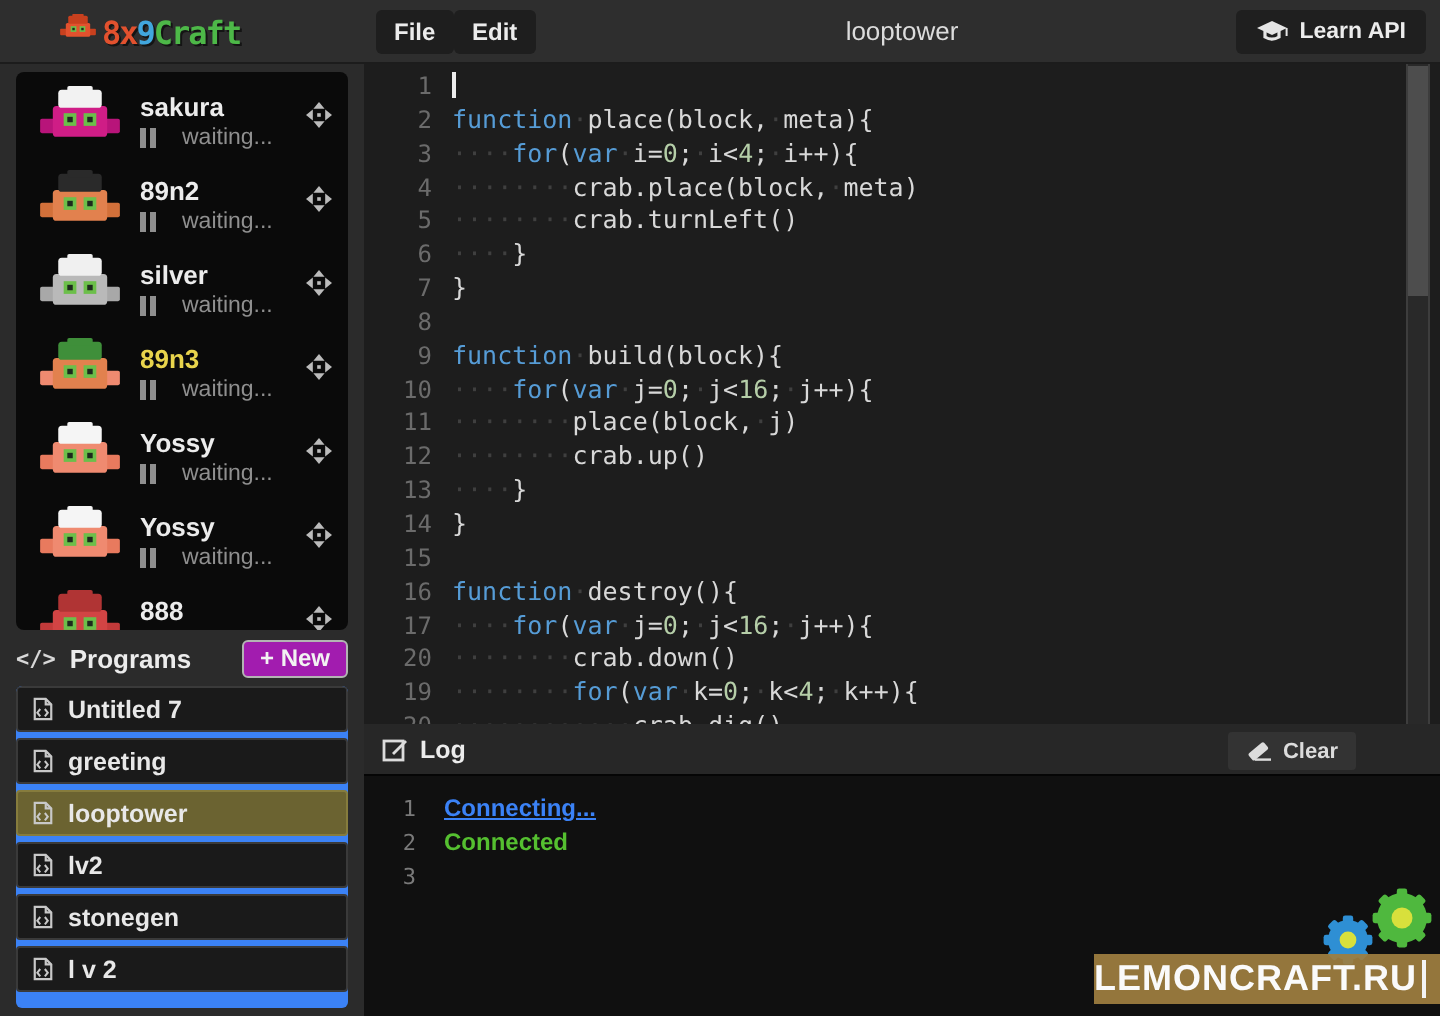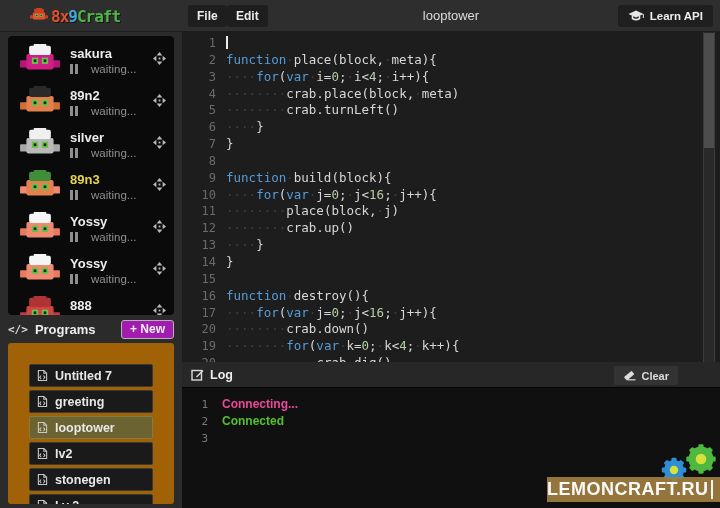--- a/index.html
+++ b/index.html
@@ -40,22 +40,22 @@
   .status-text{font-size:11.5px;color:#8f8f8f;}
   .move-icon{flex:0 0 13px;opacity:.9;}
 
   .programs-header{position:absolute;left:8px;top:285px;width:166px;height:24px;
                    display:flex;align-items:center;}
   .code-glyph{font-family:"DejaVu Sans Mono",monospace;font-size:11px;font-weight:bold;
               color:#d8d8d8;margin-right:7px;}
   .programs-title{font-size:13px;font-weight:bold;color:#ececec;flex:1;}
   .new-btn{height:19px;background:#a21caf;border:1px solid #b3b3b3;border-radius:3px;color:#f2f2f2;
            font-size:12px;font-weight:bold;font-family:inherit;padding:0 8px;cursor:pointer;}
-  .program-list{position:absolute;left:8px;top:311px;width:166px;height:161px;background:#a16207;
-                border-radius:3px;padding:21px;overflow:hidden;}
+  .program-list{position:absolute;left:8px;top:311px;width:166px;height:161px;background:#3b82f6;
+                border-radius:3px;padding:0;overflow:hidden;}
   .program-item{height:23px;margin-bottom:3px;background:#1a1a1a;border:1px solid #3a3a3a;
                 border-radius:2px;display:flex;align-items:center;padding:0 7px;cursor:pointer;}
   .program-item.selected{background:var(--sel);border-color:#867c3d;}
   .program-item svg{margin-right:7px;flex:0 0 auto;}
   .program-label{font-size:12.5px;font-weight:bold;color:#e8e8e8;white-space:nowrap;}
 
   
   .editor{position:absolute;left:182px;top:32px;width:538px;height:330px;background:#1d1d1d;
           overflow:hidden;padding-top:3px;cursor:text;}
   .code-row{display:flex;height:16.85px;line-height:16.85px;
@@ -445,21 +445,21 @@
               <rect x="1" y="2.5" width="10" height="4.5" rx="1" fill="#dcdcdc"></rect>
             </g>
           <rect x="4.5" y="8.2" width="8" height="1.2" fill="#dcdcdc"></rect>
         </svg>
         <span>Clear</span>
       </button>
     </div>
     <div class="log-content" id="log-lines">
         <div class="log-row">
           <span class="ln">1</span>
-          <span class="tx" style="color: #ec4899;">Connecting...</span>
+          <span class="tx" style="color: #3b82f6; text-decoration: underline;">Connecting...</span>
         </div>
         <div class="log-row">
           <span class="ln">2</span>
           <span class="tx" style="color: rgb(85, 192, 48);">Connected</span>
         </div>
         <div class="log-row">
           <span class="ln">3</span>
         </div>
       </div>
   </div>

